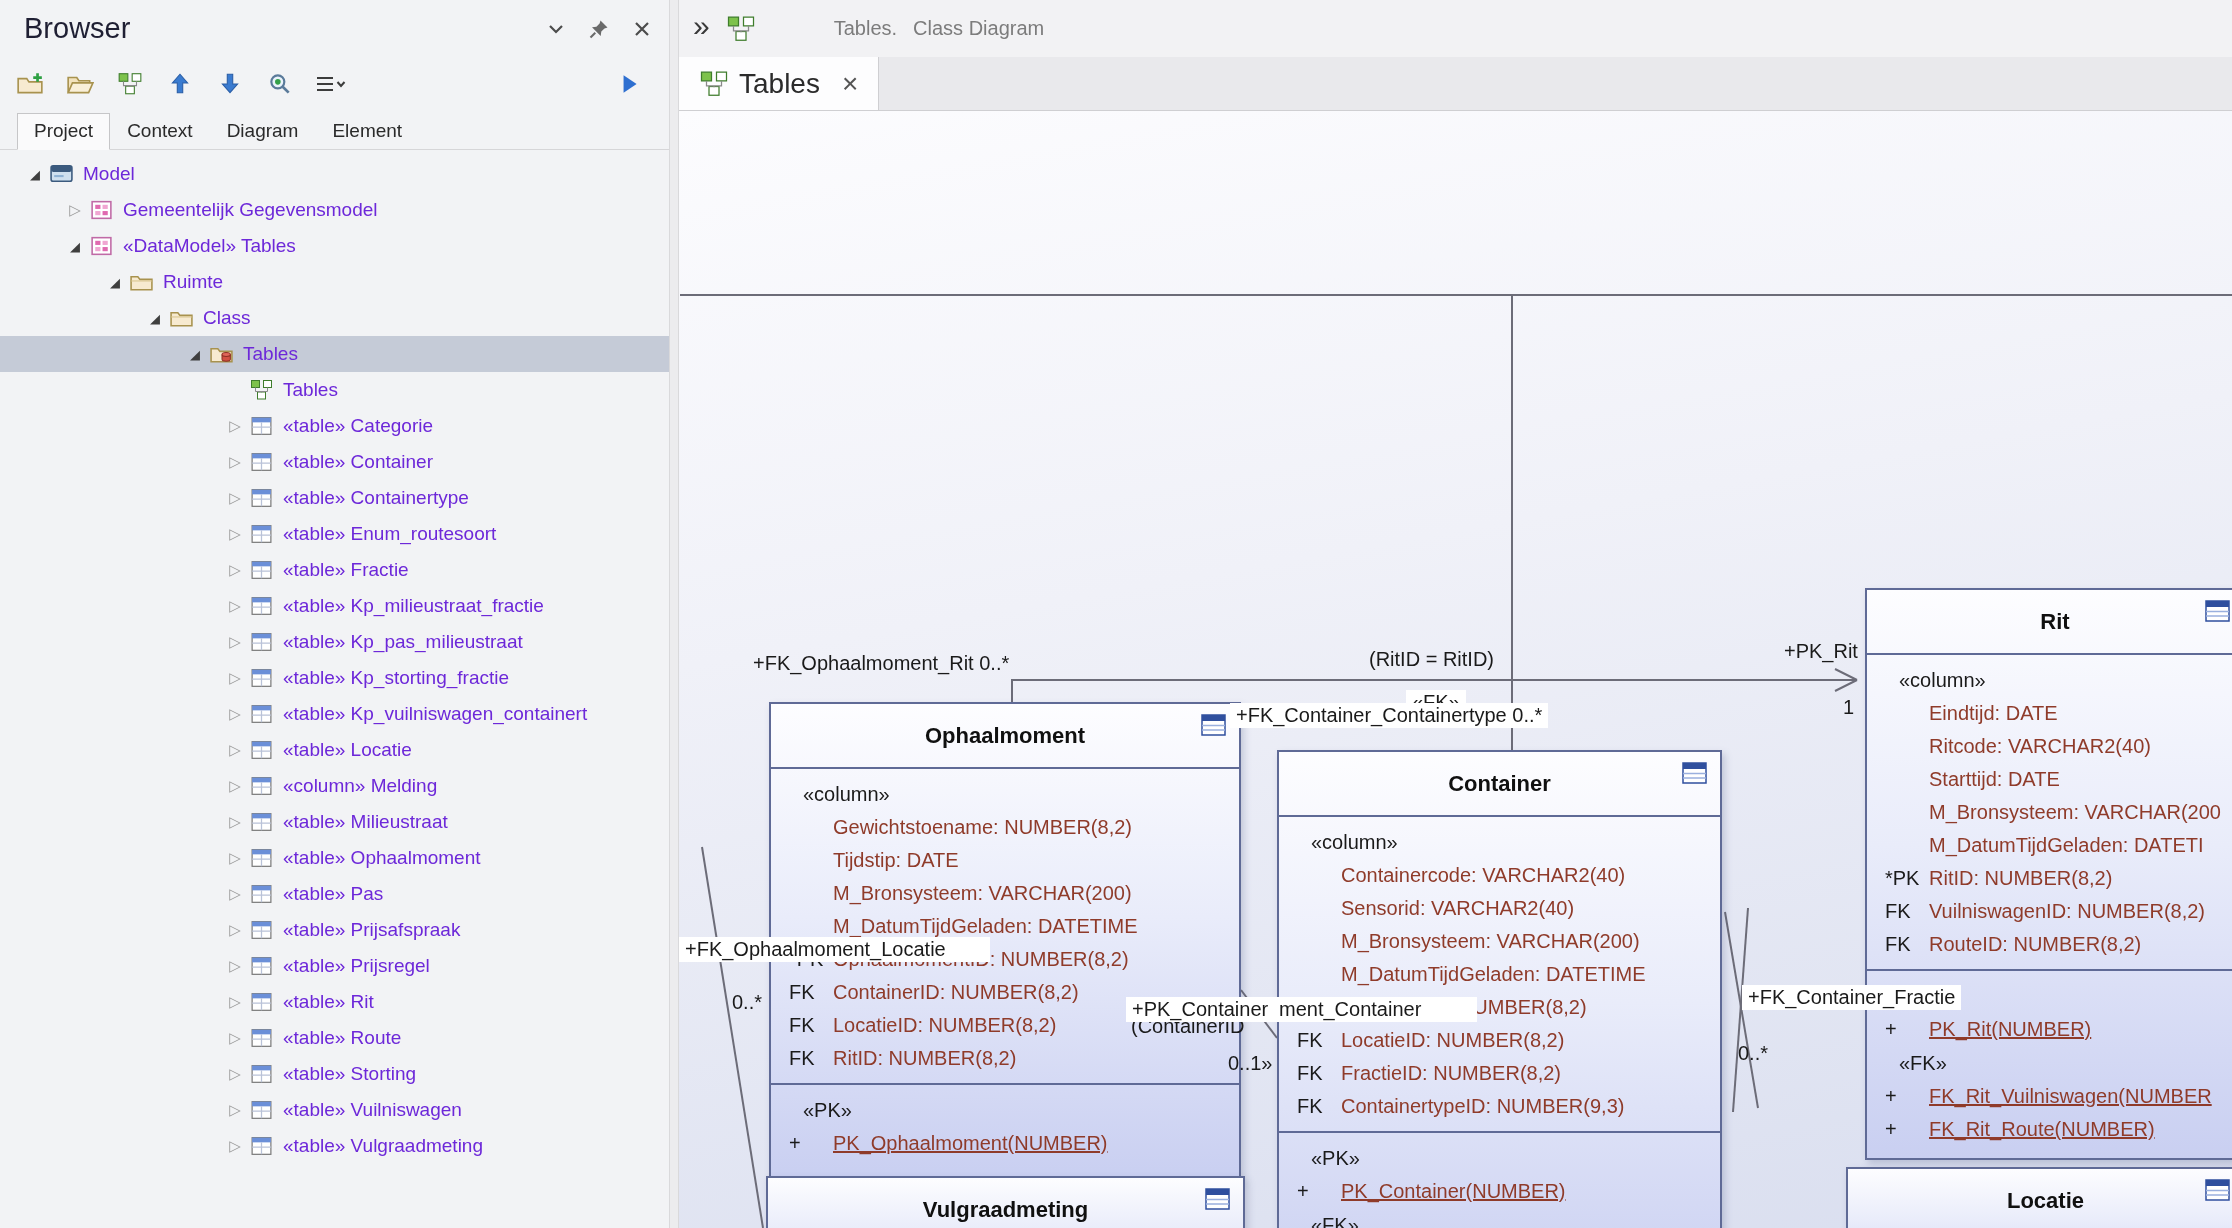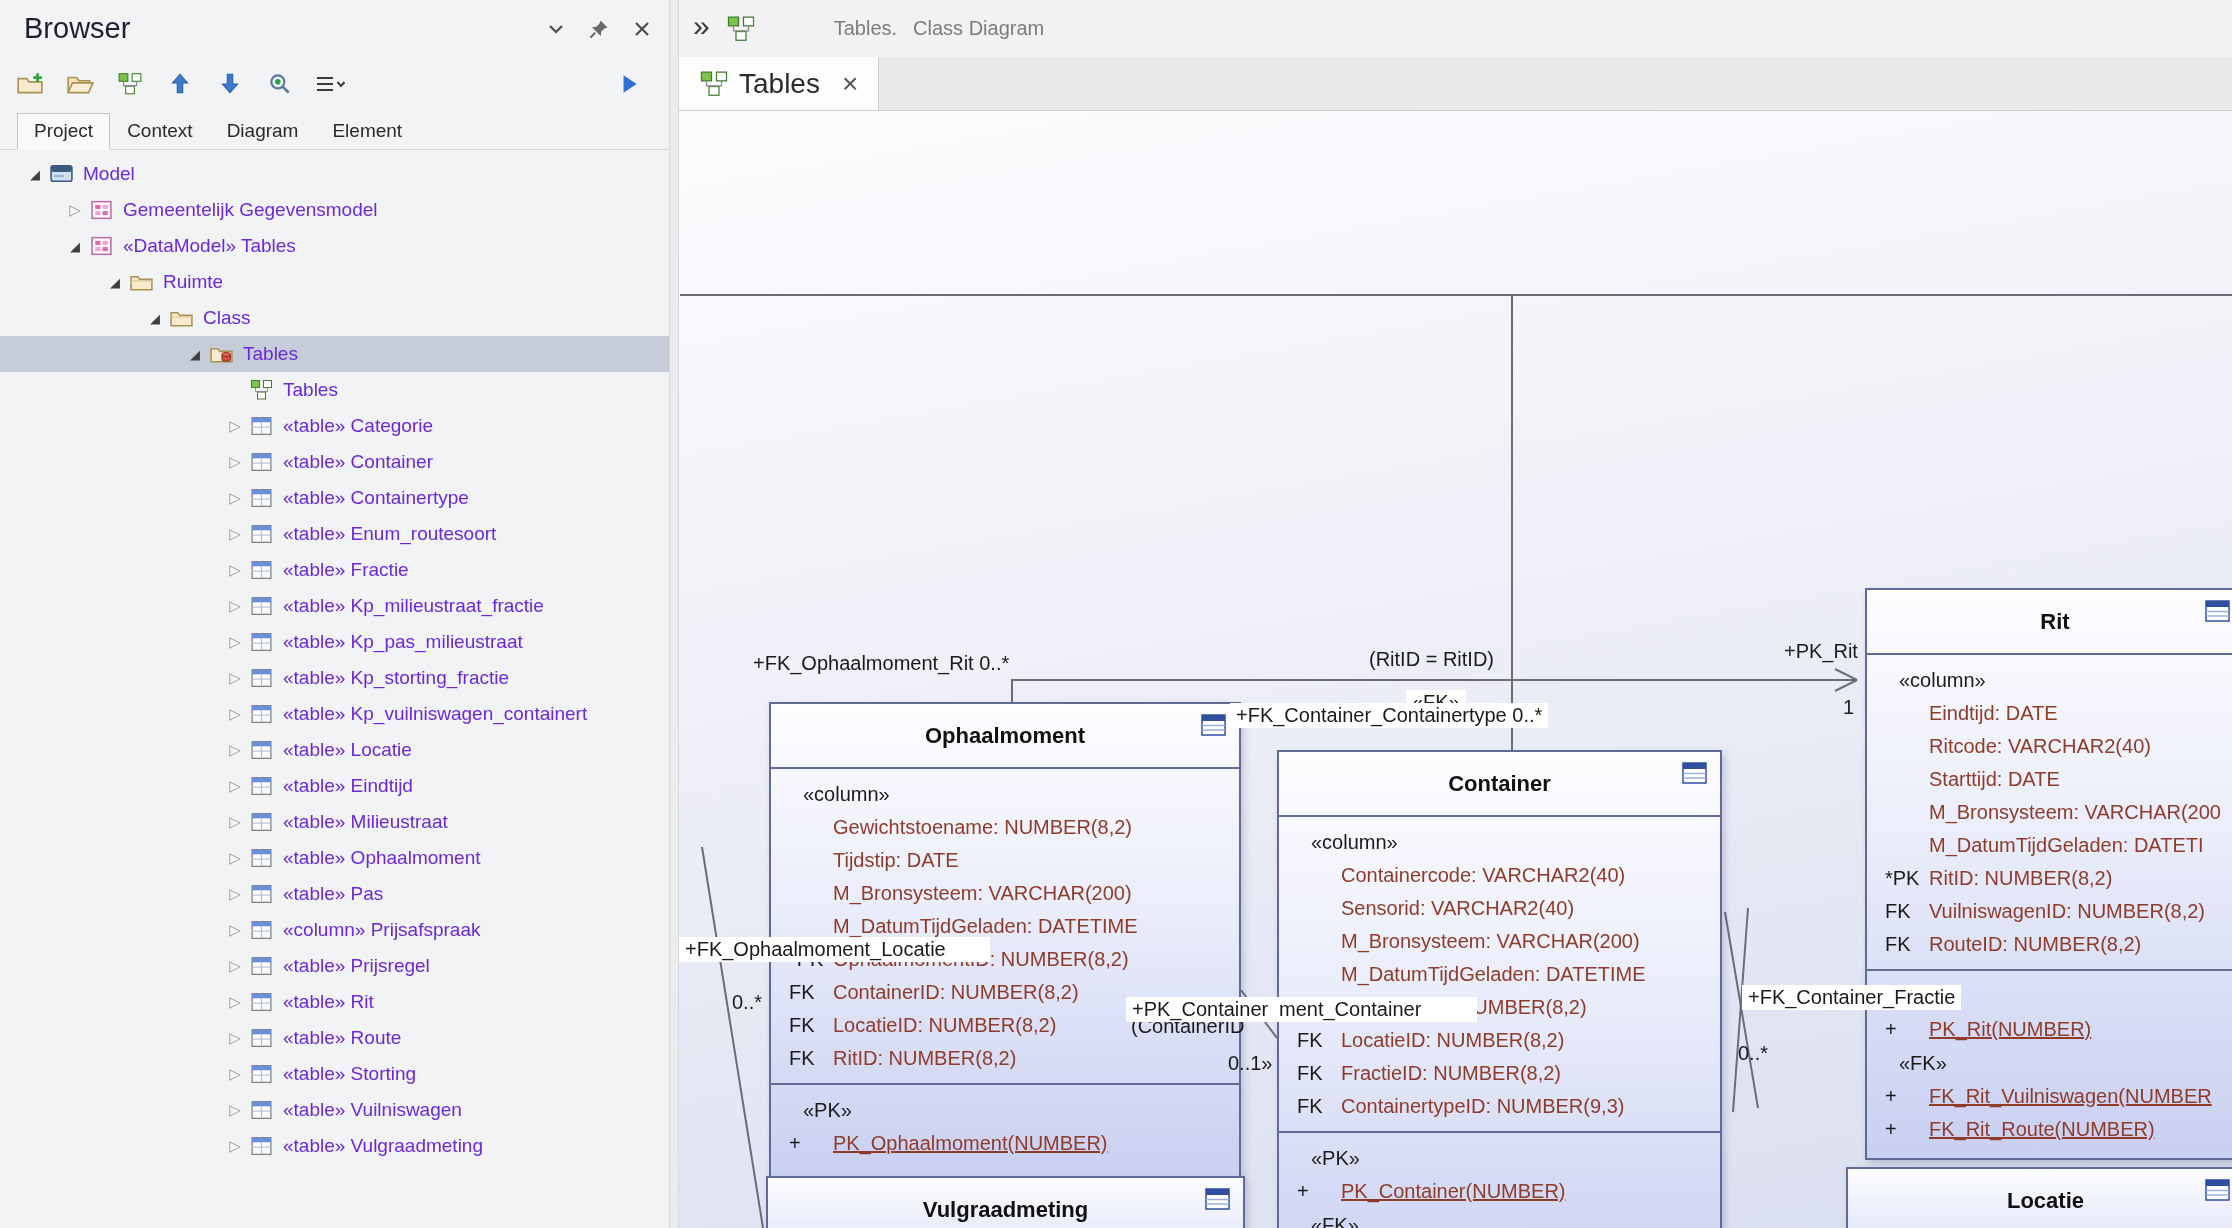--- a/index.html
+++ b/index.html
@@ -350,21 +350,21 @@
         </div>
         <div class="trow" style="padding-left: 222px;">
           <span class="expander">▷</span>
           <span class="ticon">
             <svg viewBox="0 0 24 22">
               <rect x="3" y="3" width="18" height="16" fill="#fff" stroke="#7d7d7d" stroke-width="1.2"></rect>
               <rect x="3" y="3" width="18" height="4.5" fill="#6b8fd8"></rect>
               <path d="M3 12 h18 M12 7.5 v11.5" stroke="#b9c2d8" stroke-width="1.2" fill="none"></path>
             </svg>
           </span>
-          <span class="tlabel">«table» Eindtijd</span>
+          <span class="tlabel">«column» Melding</span>
         </div>
         <div class="trow" style="padding-left: 222px;">
           <span class="expander">▷</span>
           <span class="ticon">
             <svg viewBox="0 0 24 22">
               <rect x="3" y="3" width="18" height="16" fill="#fff" stroke="#7d7d7d" stroke-width="1.2"></rect>
               <rect x="3" y="3" width="18" height="4.5" fill="#6b8fd8"></rect>
               <path d="M3 12 h18 M12 7.5 v11.5" stroke="#b9c2d8" stroke-width="1.2" fill="none"></path>
             </svg>
           </span>
@@ -394,21 +394,21 @@
         </div>
         <div class="trow" style="padding-left: 222px;">
           <span class="expander">▷</span>
           <span class="ticon">
             <svg viewBox="0 0 24 22">
               <rect x="3" y="3" width="18" height="16" fill="#fff" stroke="#7d7d7d" stroke-width="1.2"></rect>
               <rect x="3" y="3" width="18" height="4.5" fill="#6b8fd8"></rect>
               <path d="M3 12 h18 M12 7.5 v11.5" stroke="#b9c2d8" stroke-width="1.2" fill="none"></path>
             </svg>
           </span>
-          <span class="tlabel">«column» Prijsafspraak</span>
+          <span class="tlabel">«table» Prijsafspraak</span>
         </div>
         <div class="trow" style="padding-left: 222px;">
           <span class="expander">▷</span>
           <span class="ticon">
             <svg viewBox="0 0 24 22">
               <rect x="3" y="3" width="18" height="16" fill="#fff" stroke="#7d7d7d" stroke-width="1.2"></rect>
               <rect x="3" y="3" width="18" height="4.5" fill="#6b8fd8"></rect>
               <path d="M3 12 h18 M12 7.5 v11.5" stroke="#b9c2d8" stroke-width="1.2" fill="none"></path>
             </svg>
           </span>

